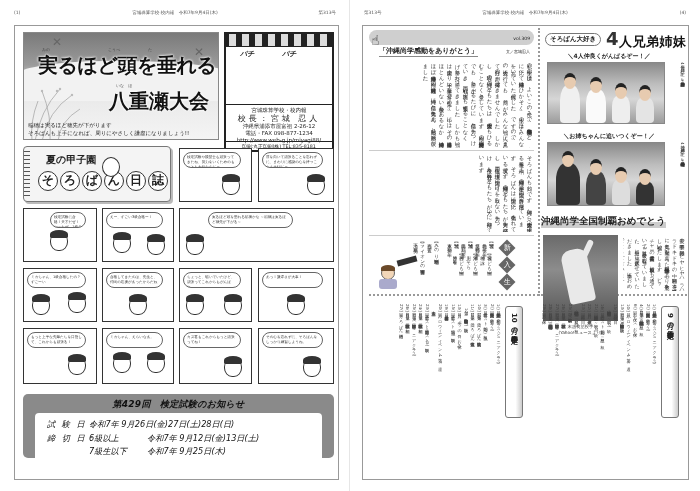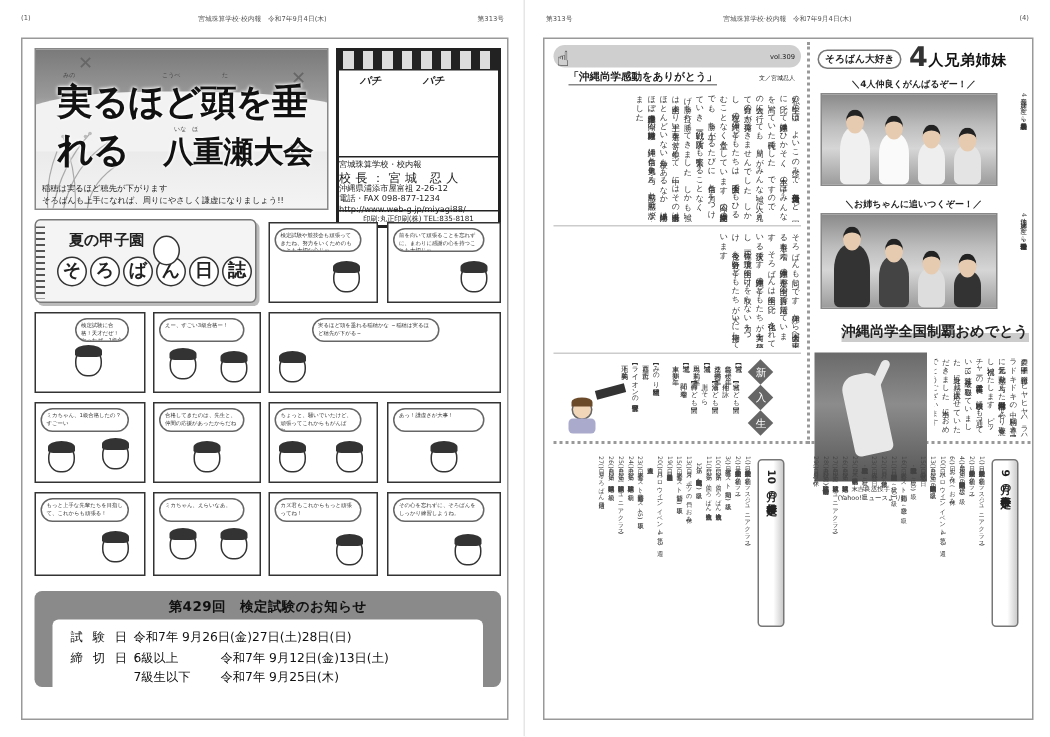--- a/index.html
+++ b/index.html
@@ -18,50 +18,50 @@
 
   .frame { position: absolute; top: 25px; left: 14px; width: 325px; height: 455px; border: 1px solid #999; }
   .page.right .frame { left: 12px; width: 327px; }
 
   
   .hero { position: absolute; left: 8px; top: 6px; width: 196px; height: 108px; border: 1px solid #888;
           background: linear-gradient(180deg, #7a7a7a 0%, #9a9a9a 30%, #e8e8e8 55%, #f4f4f4 100%); overflow: hidden; }
   .hero .cloud { position: absolute; left: -10px; top: 28px; width: 230px; height: 40px; background: #f2f2f2; border-radius: 40% 50% 0 0; }
   .hero .grass { position: absolute; left: 6px; top: 48px; width: 60px; height: 60px; }
   .hero .ruby1 { position: absolute; top: 14px; font-size: 4px; color: #444; }
-  .hero .title1 { position: absolute; left: 14px; top: 19px; font-size: 24px; font-weight: bold; color: #111; letter-spacing: -0.5px; font-family: Liberation Sans, sans-serif; text-shadow: 0 0 2px #fff, 0 0 3px #fff; }
+  .hero .title1 { position: absolute; left: 14px; top: 19px; font-size: 20px; font-weight: bold; color: #111; letter-spacing: -0.5px; font-family: Liberation Sans, sans-serif; text-shadow: 0 0 2px #fff, 0 0 3px #fff; }
   .hero .title2 { position: absolute; left: 85px; top: 55px; font-size: 20px; font-weight: bold; color: #111; font-family: "DejaVu Serif", serif; text-shadow: 0 0 2px #fff, 0 0 3px #fff; }
   .hero .sub { position: absolute; left: 4px; font-size: 5.5px; color: #222; }
   .hero .sub1 { top: 89px; }
   .hero .sub2 { top: 97px; }
   .hero .dragonfly { position: absolute; font-size: 12px; color: #666; }
 
   .mast { position: absolute; left: 209px; top: 6px; width: 110px; height: 120px; border: 2px solid #222; background: #fff; }
   .mast .beads { position: absolute; left: 0; top: 0; width: 106px; height: 30px; background: #222;
                  background-image: repeating-linear-gradient(90deg, #222 0 3px, #ddd 3px 10px, #222 10px 13px); }
   .mast .beads .bar { position: absolute; left: 0; top: 12px; width: 100%; height: 3px; background: #111; }
   .mast .num-area { position: absolute; left: 0; top: 12px; width: 106px; height: 56px; background: #fff; border-top: 1px solid #222; }
   .mast .pachi { position: absolute; top: 2px; font-size: 7px; font-weight: bold; font-style: italic; }
   .mast .num { position: absolute; left: 8px; top: 12px; font-size: 34px; font-weight: bold; font-family: "DejaVu Serif", serif; letter-spacing: -1px; }
-  .mast .info { position: absolute; left: 0; top: 70px; width: 106px; text-align: left; font-size: 5.5px; line-height: 7px; border-top: 1px solid #222; padding-top: 2px; }
+  .mast .info { position: absolute; left: 0; top: 70px; width: 106px; text-align: center; font-size: 5.5px; line-height: 7px; border-top: 1px solid #222; padding-top: 2px; }
   .mast .info .big { font-size: 8px; letter-spacing: 3px; line-height: 9px; }
   .mast .print { position: absolute; left: 0; bottom: 0; width: 106px; font-size: 4.8px; text-align: center; border-top: 1px solid #222; padding: 1px 0; }
 
   .manga { position: absolute; left: 8px; top: 120px; width: 311px; height: 242px; }
   .diary-title { position: absolute; left: 0; top: 0; width: 148px; height: 56px; border: 1px solid #777; border-radius: 4px; background: #f4f4f4; box-shadow: 2px 2px 0 #bbb; }
   .diary-title .rings { position: absolute; left: 0; top: 4px; width: 6px; height: 48px; background: repeating-linear-gradient(180deg, #555 0 1px, transparent 1px 4px); }
   .diary-title .t1 { position: absolute; left: 22px; top: 6px; font-size: 10px; font-weight: bold; }
   .diary-title .t2 { position: absolute; left: 14px; top: 24px; display: flex; gap: 2px; }
   .diary-title .t2 span { display: inline-block; width: 20px; height: 20px; border: 1.5px solid #333; border-radius: 50%; font-size: 12px; line-height: 17px; text-align: center; font-weight: bold; background: #fff; }
   .panel { position: absolute; border: 1px solid #333; background: #fff; overflow: hidden; }
   .panel .bubble { position: absolute; left: 3px; top: 3px; right: 10px; height: 16px; border: 1px solid #666; border-radius: 8px; background: #fff; font-size: 3.6px; line-height: 5px; padding: 2px 3px; color: #333; overflow: hidden; }
   .panel .face { position: absolute; width: 18px; height: 20px; border: 1px solid #333; border-radius: 50% 50% 45% 45%; background: #fff; }
   .panel .face::before { content: ""; position: absolute; left: -1px; top: -2px; width: 18px; height: 8px; background: #333; border-radius: 50% 50% 20% 20%; }
 
-  .exam { position: absolute; left: 8px; top: 368px; width: 311px; height: 64px; background: #8a8a8a; border-radius: 5px; }
+  .exam { position: absolute; left: 8px; top: 368px; width: 311px; height: 64px; background: #8a8a8a; border-radius: 5px; font-style: italic; }
   .exam .head { position: absolute; left: 0; right: 0; top: 4px; text-align: center; font-size: 9px; font-weight: bold; color: #111; letter-spacing: 0.3px; }
   .exam .box { position: absolute; left: 12px; right: 12px; top: 19px; height: 56px; background: #fff; border-radius: 4px; padding: 5px 12px; font-size: 8.2px; line-height: 13.5px; color: #111; }
   .exam .row { white-space: nowrap; }
   .exam .lbl { display: inline-block; width: 42px; letter-spacing: 2px; }
 
   
   .lesson { position: absolute; left: 6px; top: 4px; width: 165px; height: 28px; }
   .lesson .banner { position: absolute; left: 0; top: 0; width: 165px; height: 15px; background: #cfcfcf; border-radius: 8px; }
   .lesson .hand { position: absolute; left: 2px; top: 2px; font-size: 14px; }
   .lesson .t { position: absolute; left: 18px; top: 1px; font-size: 10px; font-weight: bold; color: #222; letter-spacing: 0.5px; text-shadow: 1px 1px 0 #fff; }
@@ -84,29 +84,29 @@
   .abacus-kid { position: absolute; left: 16px; top: 230px; width: 40px; height: 34px; }
   .abacus-kid .ab { position: absolute; left: 18px; top: 2px; width: 20px; height: 6px; background: #333; transform: rotate(-15deg); }
   .abacus-kid .head { position: absolute; left: 2px; top: 10px; width: 14px; height: 14px; border-radius: 50%; background: #f2d6b8; border: 1px solid #666; }
   .abacus-kid .head::before { content: ""; position: absolute; left: -1px; top: -2px; width: 14px; height: 6px; background: #6b4a2a; border-radius: 50% 50% 0 0; }
   .abacus-kid .body { position: absolute; left: 0; top: 23px; width: 18px; height: 10px; background: #aac; border-radius: 3px; }
 
   .siblings { position: absolute; left: 180px; top: 4px; width: 144px; height: 180px; text-decoration: underline; }
   .siblings .head { position: absolute; left: 0; top: 0; width: 144px; height: 16px; }
   .siblings .pill { position: absolute; left: 2px; top: 3px; font-size: 6.5px; font-weight: bold; border: 1px solid #777; border-radius: 8px; padding: 1px 4px; background: #fff; }
   .siblings .four { position: absolute; left: 63px; top: -2px; font-size: 18px; font-weight: bold; color: #333; }
-  .siblings .big { position: absolute; left: 76px; top: 3px; font-size: 10px; font-weight: bold; color: #111; letter-spacing: 0.5px; }
+  .siblings .big { position: absolute; left: 76px; top: 3px; font-size: 13px; font-weight: bold; color: #111; letter-spacing: 0.5px; }
   .siblings .cap { position: absolute; left: 6px; font-size: 6px; font-weight: bold; width: 120px; text-align: center; }
   .siblings .photo { position: absolute; left: 4px; width: 118px; background: linear-gradient(180deg, #8a8a8a 0%, #bdbdbd 35%, #d6d6d6 60%, #9c9c9c 100%); border: 1px solid #888; overflow: hidden; }
   .siblings .kid { position: absolute; bottom: 0; border-radius: 40% 40% 4px 4px; }
   .siblings .kid::before { content: ""; position: absolute; left: 50%; top: -12px; margin-left: -6px; width: 12px; height: 12px; border-radius: 50%; background: #e7cbb0; border-top: 4px solid #222; }
   .siblings .vcap { position: absolute; left: 126px; width: 16px; font-size: 4.2px; line-height: 6px; }
 
   .champ { position: absolute; left: 172px; top: 187px; width: 152px; height: 90px; }
-  .champ .title { position: absolute; left: 6px; top: 2px; font-size: 9.5px; font-weight: bold; font-family: "DejaVu Serif", serif; color: #222; background: linear-gradient(180deg, transparent 55%, #ccc 55%); margin-left: 20px; }
+  .champ .title { position: absolute; left: 6px; top: 2px; font-size: 9.5px; font-weight: bold; font-family: "DejaVu Serif", serif; color: #222; background: linear-gradient(180deg, transparent 55%, #ccc 55%); }
 
   .sched { position: absolute; top: 272px; height: 178px; }
   .sched.oct { left: 6px; width: 160px; }
   .sched.sep { left: 170px; width: 152px; }
   .sched .tbox { position: absolute; right: 6px; top: 8px; width: 18px; height: 112px; border: 1px solid #777; border-radius: 3px; background: linear-gradient(90deg, #fff 60%, #ccc 100%); writing-mode: vertical-rl; font-size: 7px; font-weight: bold; padding: 6px 3px; color: #222; }
   .sched .items { position: absolute; right: 28px; top: 6px; height: 165px; display: flex; flex-direction: row-reverse; gap: 1.5px; }
   .sched .item { writing-mode: vertical-rl; font-size: 4.1px; line-height: 5px; color: #444; white-space: nowrap; overflow: hidden; height: 165px; }
 </style>
 </head>
 <body>

